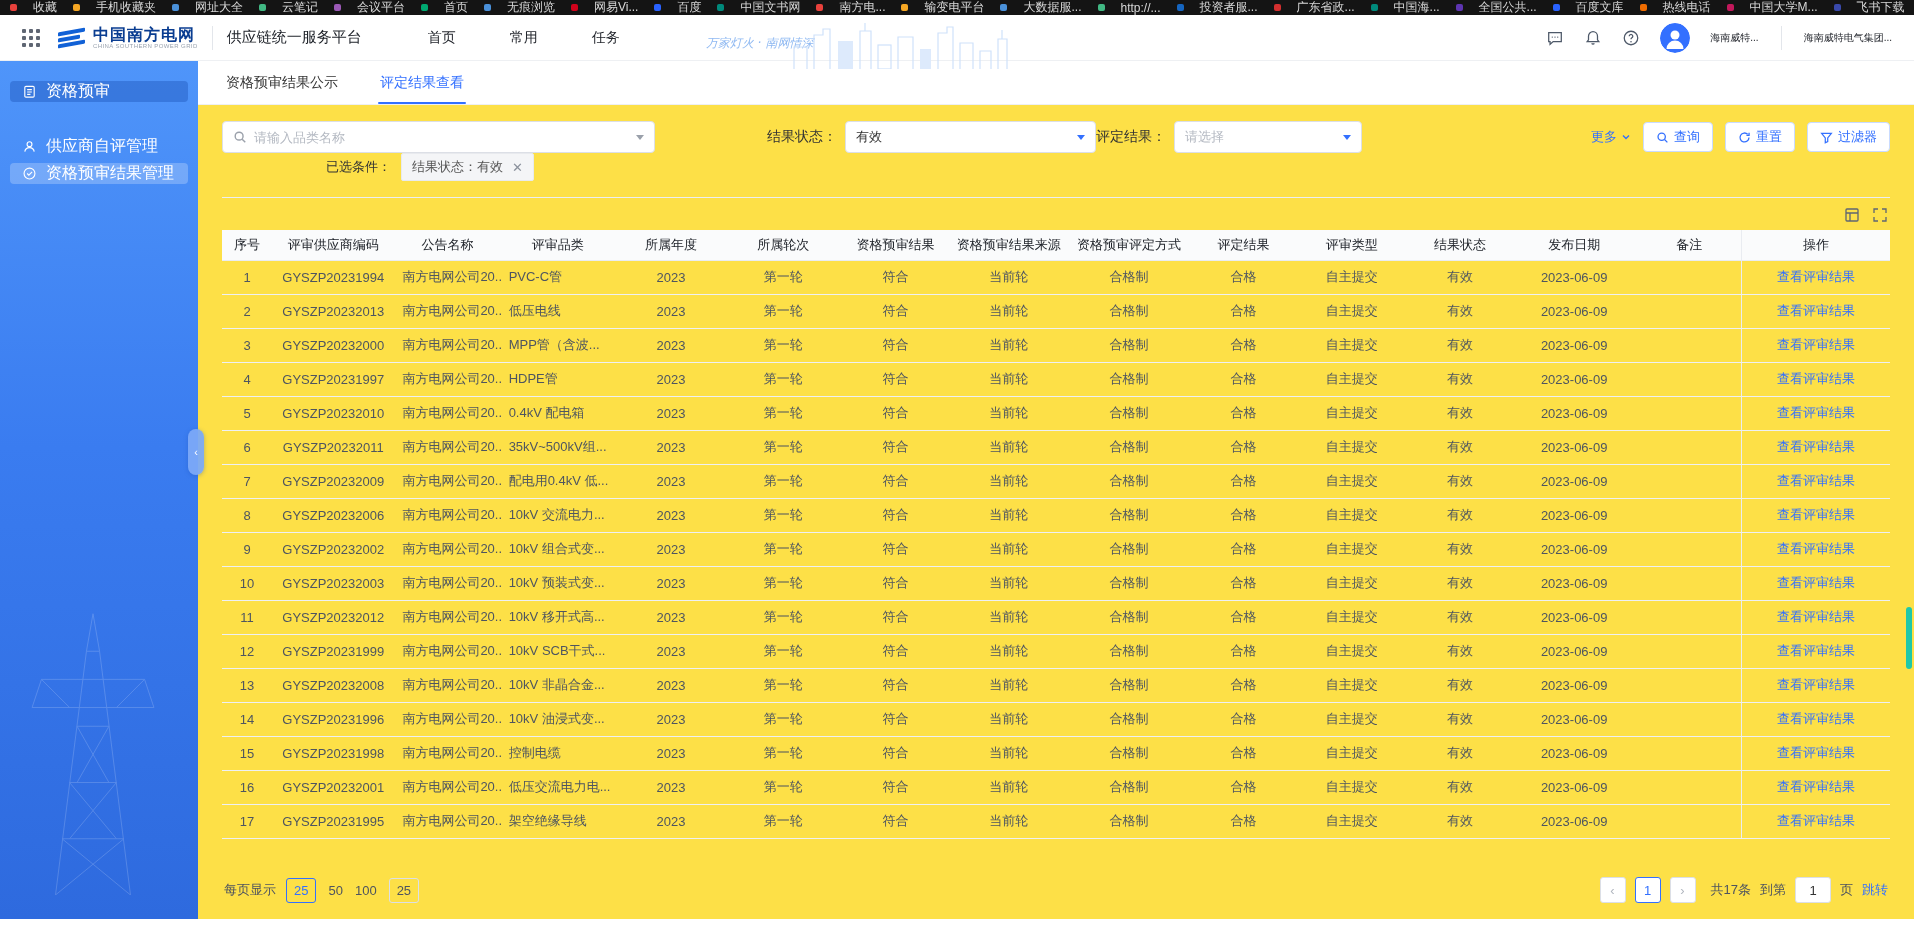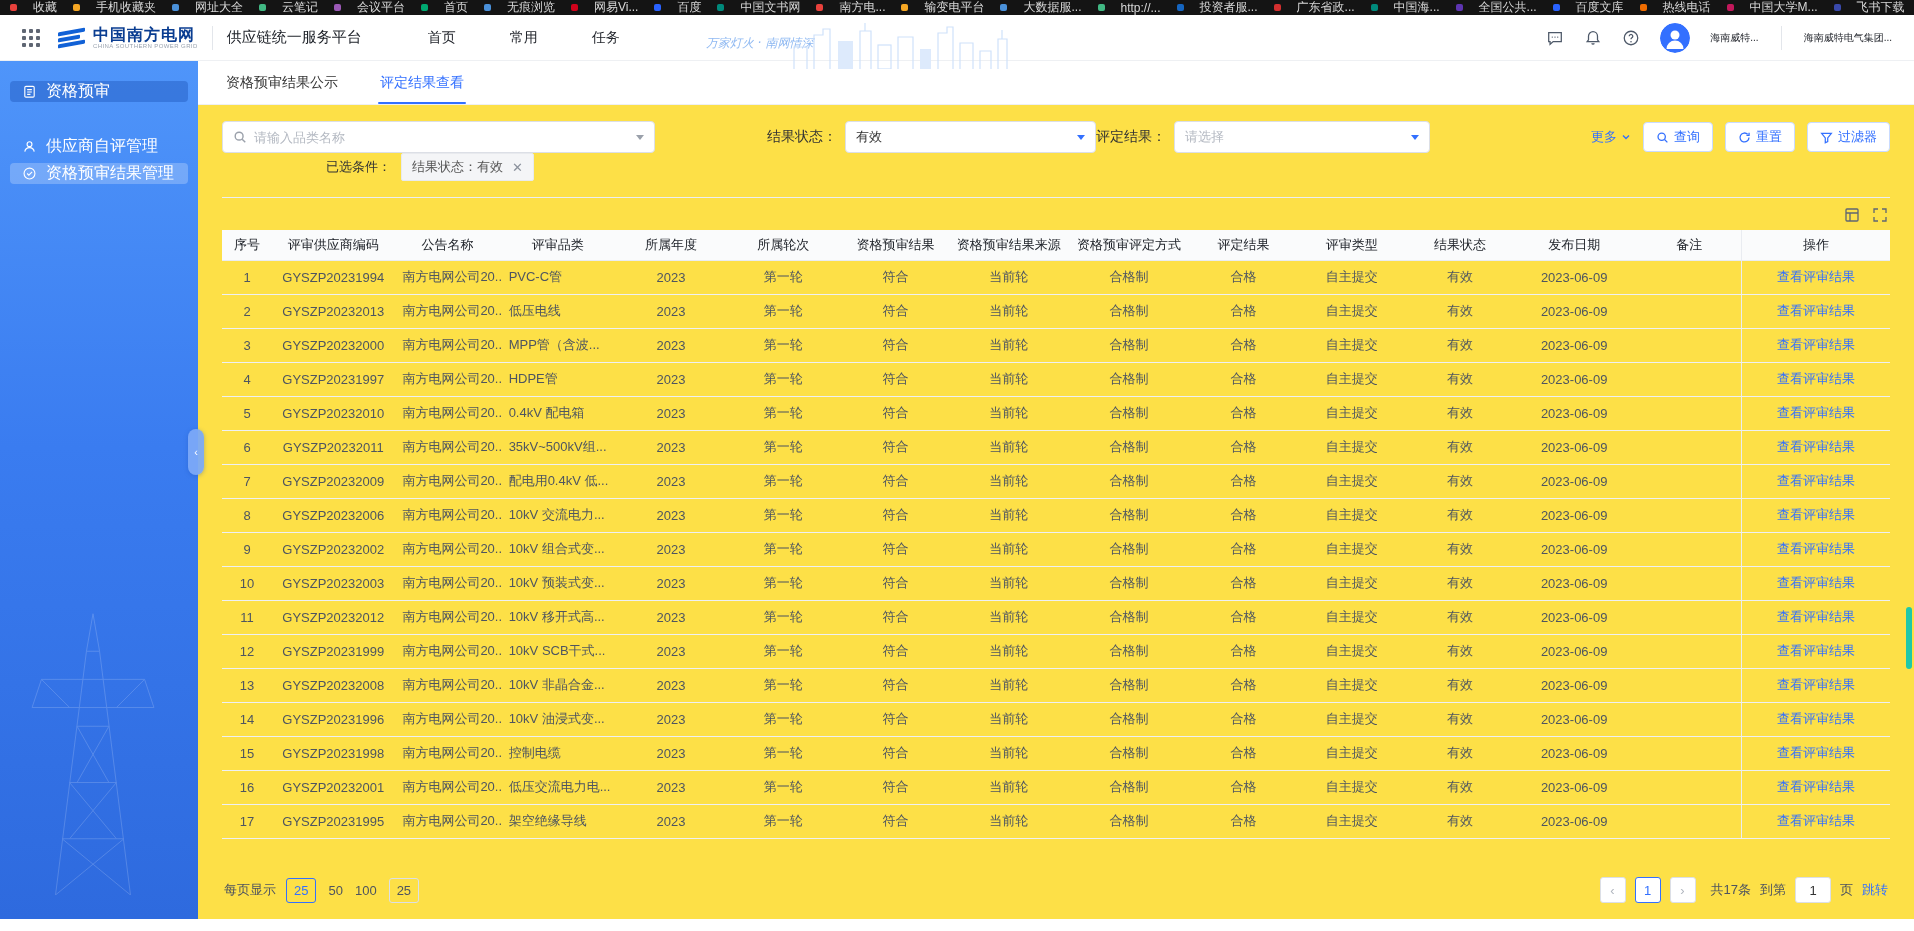--- a/index.html
+++ b/index.html
@@ -73,21 +73,21 @@
     border-top:5px solid #3370ff;flex:none}
   .caret.gray{border-top-color:#9aa0aa}
   .f-label{font-size:14px;color:#333;white-space:nowrap}
   .ml-status{margin-left:112px}
   .ml-result{}
   .select{height:32px;border:1px solid #dcdfe6;border-radius:4px;display:flex;align-items:center;
     justify-content:space-between;padding:0 10px;font-size:13px;color:#333;margin-left:8px;
     background:#fff;cursor:pointer}
   .select .placeholder{color:#b4b9c2}
   .select.status{width:251px}
-  .select.result{width:256px}
+  .select.result{width:188px}
   .more-link{margin-left:auto;color:#3370ff;font-size:13px;display:flex;align-items:center;
     gap:4px;cursor:pointer;white-space:nowrap}
   .btn{height:30px;border:1px solid #c9dbff;border-radius:4px;background:#fff;color:#3370ff;
     font-size:13px;display:inline-flex;align-items:center;gap:5px;padding:0 12px;
     margin-left:12px;cursor:pointer;white-space:nowrap}
 
   
   .selected-row{display:flex;align-items:center;flex:none}
   .selected-label{font-size:13px;color:#333;margin-left:104px;white-space:nowrap}
   .tag{display:flex;align-items:center;gap:9px;background:#f4f5f7;border:1px solid #e8eaee;

